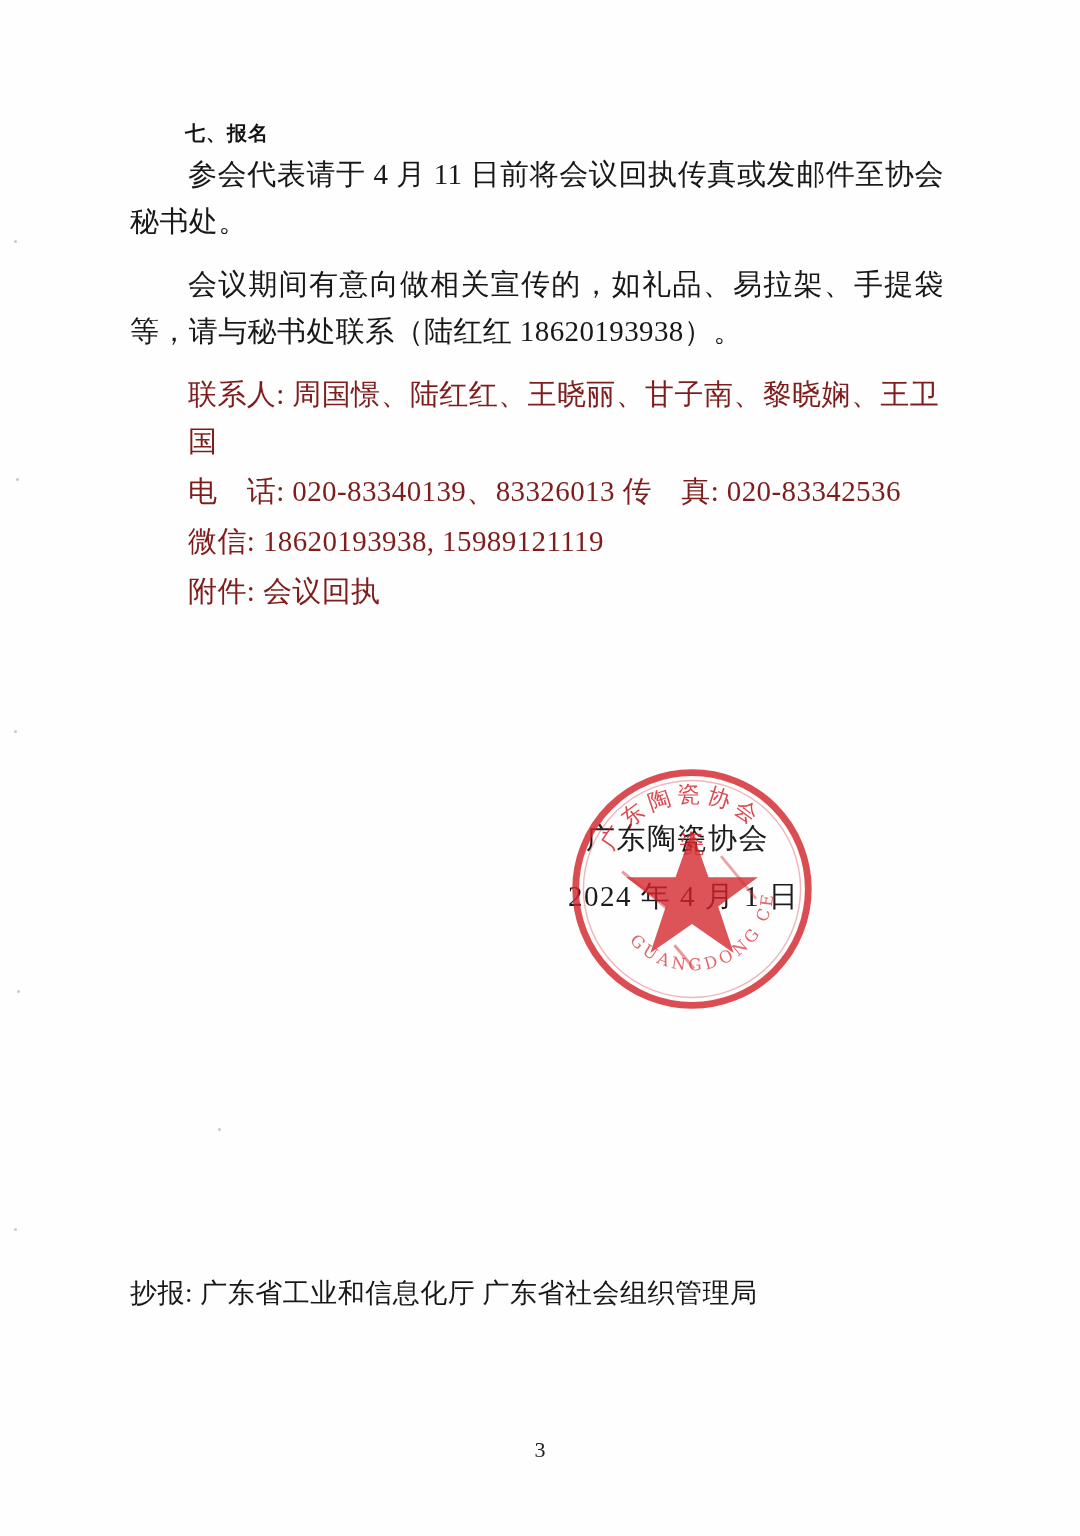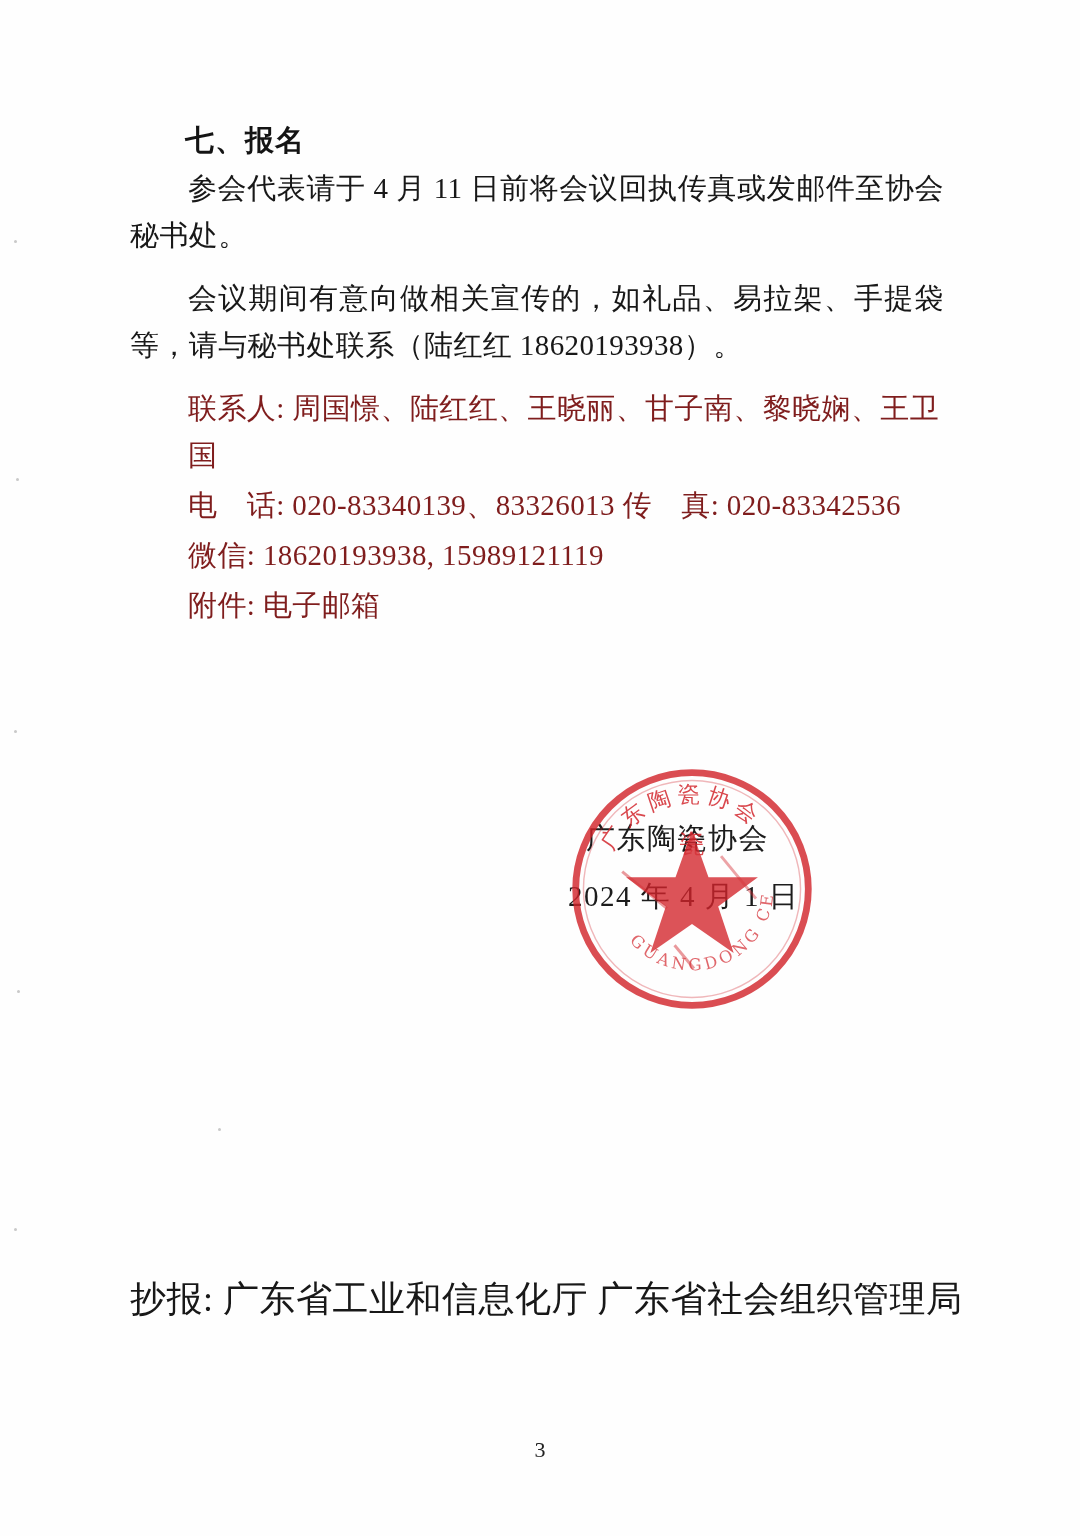--- a/index.html
+++ b/index.html
@@ -30,21 +30,21 @@
   }
   .content {
     position: absolute;
     left: 130px;
     top: 118px;
     width: 830px;
   }
   .heading {
     font-family: "DejaVu Serif", serif;
     font-weight: bold;
-    font-size: 29px;
+    font-size: 20px;
     line-height: 1.55;
     letter-spacing: 1px;
     margin: 0 0 2px 55px;
     color: #141414;
   }
   .para {
     font-size: 29px;
     line-height: 1.62;
     margin: 0 16px 2px 0;
     text-align: justify;
@@ -86,21 +86,21 @@
     top: 36px;
     width: 252px;
     height: 252px;
     z-index: 4;
     opacity: 0.92;
   }
   .footer-note {
     position: absolute;
     left: 130px;
     top: 1275px;
-    font-size: 36px;
+    font-size: 27px;
     letter-spacing: 0.5px;
     color: #181818;
   }
   .page-number {
     position: absolute;
     left: 0;
     right: 0;
     top: 1437px;
     text-align: center;
     font-size: 22px;
@@ -128,21 +128,21 @@
     </div>
 
     <div class="block">
       <p class="para indent">会议期间有意向做相关宣传的，如礼品、易拉架、手提袋等，请与秘书处联系（陆红红 18620193938）。</p>
     </div>
 
     <div class="block">
       <p class="contact-line">联系人: 周国憬、陆红红、王晓丽、甘子南、黎晓娴、王卫国</p>
       <p class="contact-line">电　话: 020-83340139、83326013 传　真: 020-83342536</p>
       <p class="contact-line">微信: 18620193938, 15989121119</p>
-      <p class="contact-line">附件: 电子邮箱</p>
+      <p class="contact-line">附件: 会议回执</p>
     </div>
 
   </div>
 
   <div class="sig-area">
     <div class="sig-text sig-org">广东陶瓷协会</div>
     <div class="sig-text sig-date">2024 年 4 月 1 日</div>
 
     <svg class="stamp" viewBox="0 0 260 260">
       <defs>

